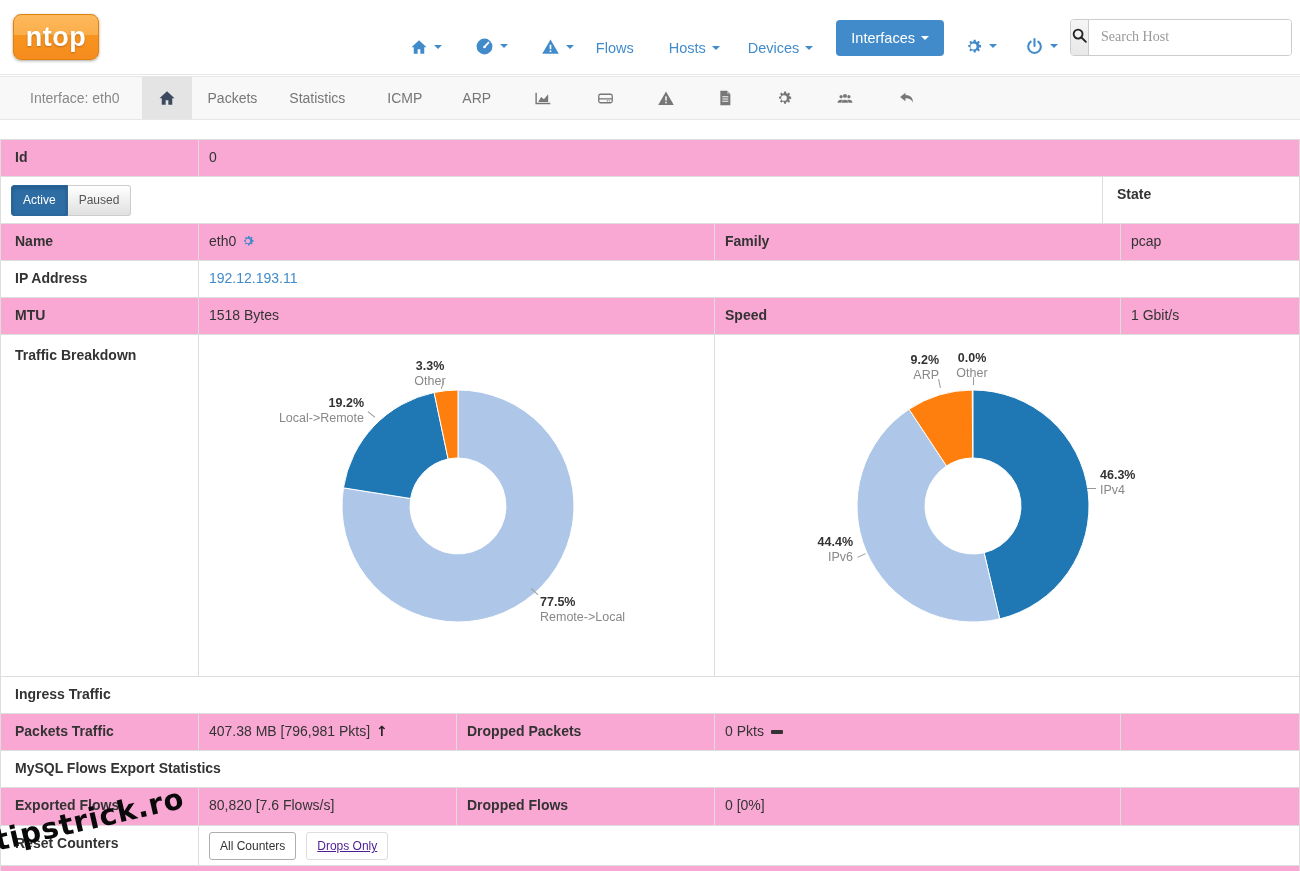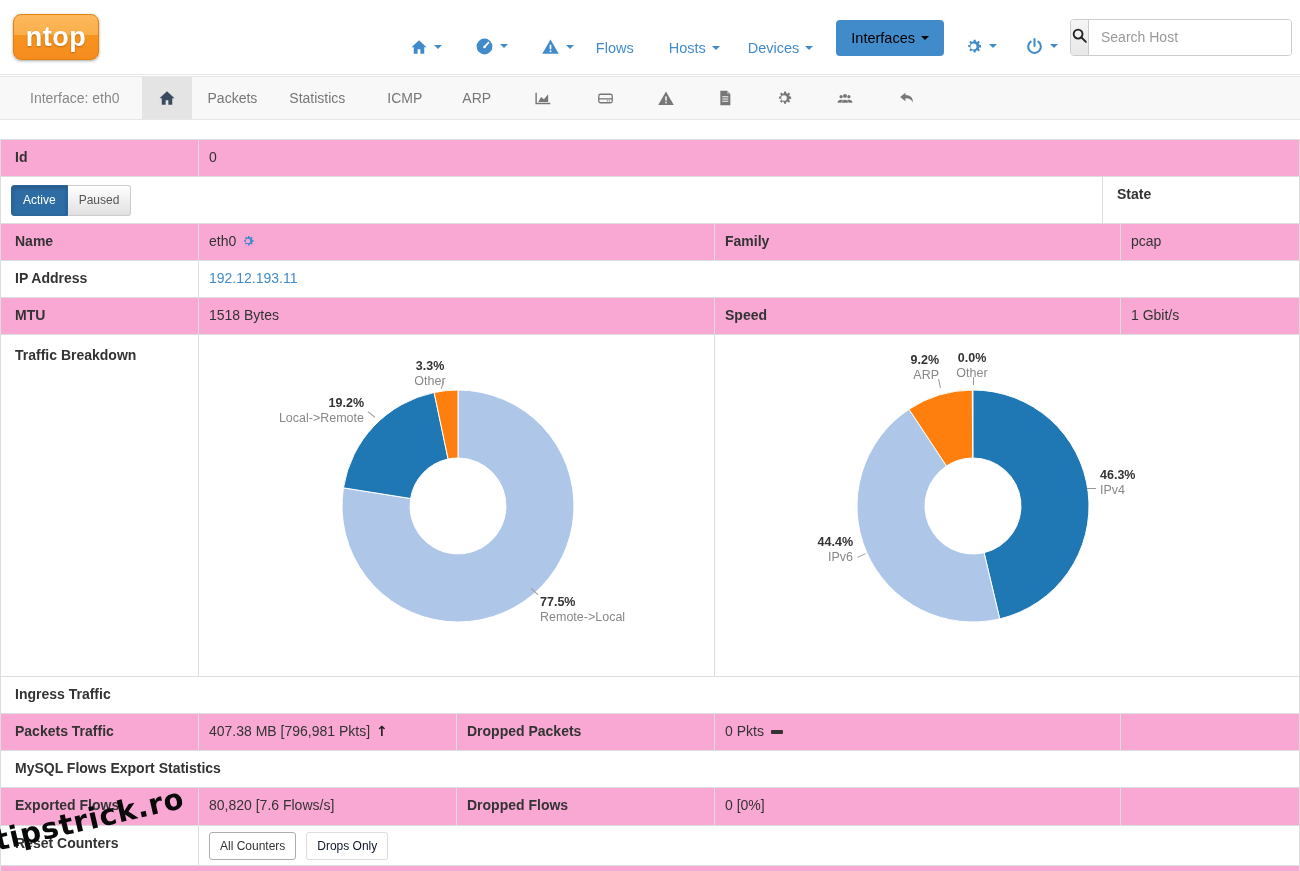--- a/index.html
+++ b/index.html
@@ -17,27 +17,27 @@
           color:#fff; font-weight:bold; font-size:27px; letter-spacing:.5px;
           text-shadow:0 1px 2px rgba(0,0,0,.25); cursor:pointer; }
   .nav { display:flex; align-items:flex-end; margin-left:auto; }
   .nav-item { display:flex; align-items:center; color:#428bca; cursor:pointer;
               font-size:14.5px; white-space:nowrap; }
   .caret { display:inline-block; width:0; height:0; margin-left:6px;
            border-left:4px solid transparent; border-right:4px solid transparent;
            border-top:4px solid currentColor; }
   .nav-item svg { display:block; }.ml33{margin-left:33px}.ml22{margin-left:22px}.ml35{margin-left:35px}
   .ml28{margin-left:28px}.ml23{margin-left:23px}.ml20{margin-left:20px}
-  .nav-active { background:#428bca; color:#000000; border-radius:4px; padding:10px 15px; }
+  .nav-active { background:#428bca; color:#ffffff; border-radius:4px; padding:10px 15px; }
   .searchgrp { display:flex; margin-left:12px; margin-right:8px; width:222px; height:37px;
                border:1px solid #ccc; border-radius:4px; overflow:hidden; background:#fff; }
   .search-btn { width:41px; background:linear-gradient(#f5f5f5,#e8e8e8); border-right:1px solid #ccc;
                 display:flex; align-items:center; justify-content:center; cursor:pointer; }
   .search-in { flex:1; border:none; outline:none; padding:0 12px; font-size:14px;
-               font-family:Liberation Sans, sans-serif; color:#6d28d9; }
+               font-family:Liberation Serif, serif; color:#6d28d9; }
   .search-in::placeholder { color:#999; }
 
   
   .subnav { position:absolute; top:76px; left:0; width:1300px; height:44px;
             background:#f8f8f8; border-top:1px solid #e7e7e7; border-bottom:1px solid #e7e7e7;
             display:flex; align-items:stretch; }
   .sn-label { color:#888; padding:13px 22px 0 30px; }
   .sn-item { display:flex; align-items:center; padding:0 16px; color:#777; cursor:pointer; }
   .sn-item.active { background:#e4e4e4; }
   .sn-item svg { display:block; }
@@ -57,21 +57,21 @@
   
   .btngrp { display:inline-flex; }
   .btn { font-size:12px; padding:6px 11px; border:1px solid #ccc; cursor:pointer;
          background:linear-gradient(#fff,#e0e0e0); color:#555; line-height:1.4; }
   .btn-active { background:#2e6da4; border-color:#2b669a; color:#fff;
                 box-shadow:inset 0 2px 4px rgba(0,0,0,.2); }
   .btngrp .btn:first-child { border-radius:3px 0 0 3px; }
   .btngrp .btn:last-child { border-radius:0 3px 3px 0; border-left:none; }
   .btn-plain { font-size:12px; padding:6px 10px; border:1px solid #adadad; background:#fff;
                color:#333; border-radius:3px; cursor:pointer; margin-right:6px; }
-  .btn-disabled { border-color:#ddd; color:#0f172a; cursor:default; }
+  .btn-disabled { border-color:#ddd; color:#4c1d95; cursor:default;text-decoration:underline; }
 
   
   .traffic-row { height:342px; }
   .traffic-row .lbl { padding-top:12px; }
   .chart-cell { position:relative; padding:0; }
   .donut { position:absolute; }
   .plabel { position:absolute; font-size:12.5px; line-height:15px; }
   .ppct { font-weight:bold; color:#333; }
   .pname { color:#888; }
   .ta-r{text-align:right}.ta-c{text-align:center}

